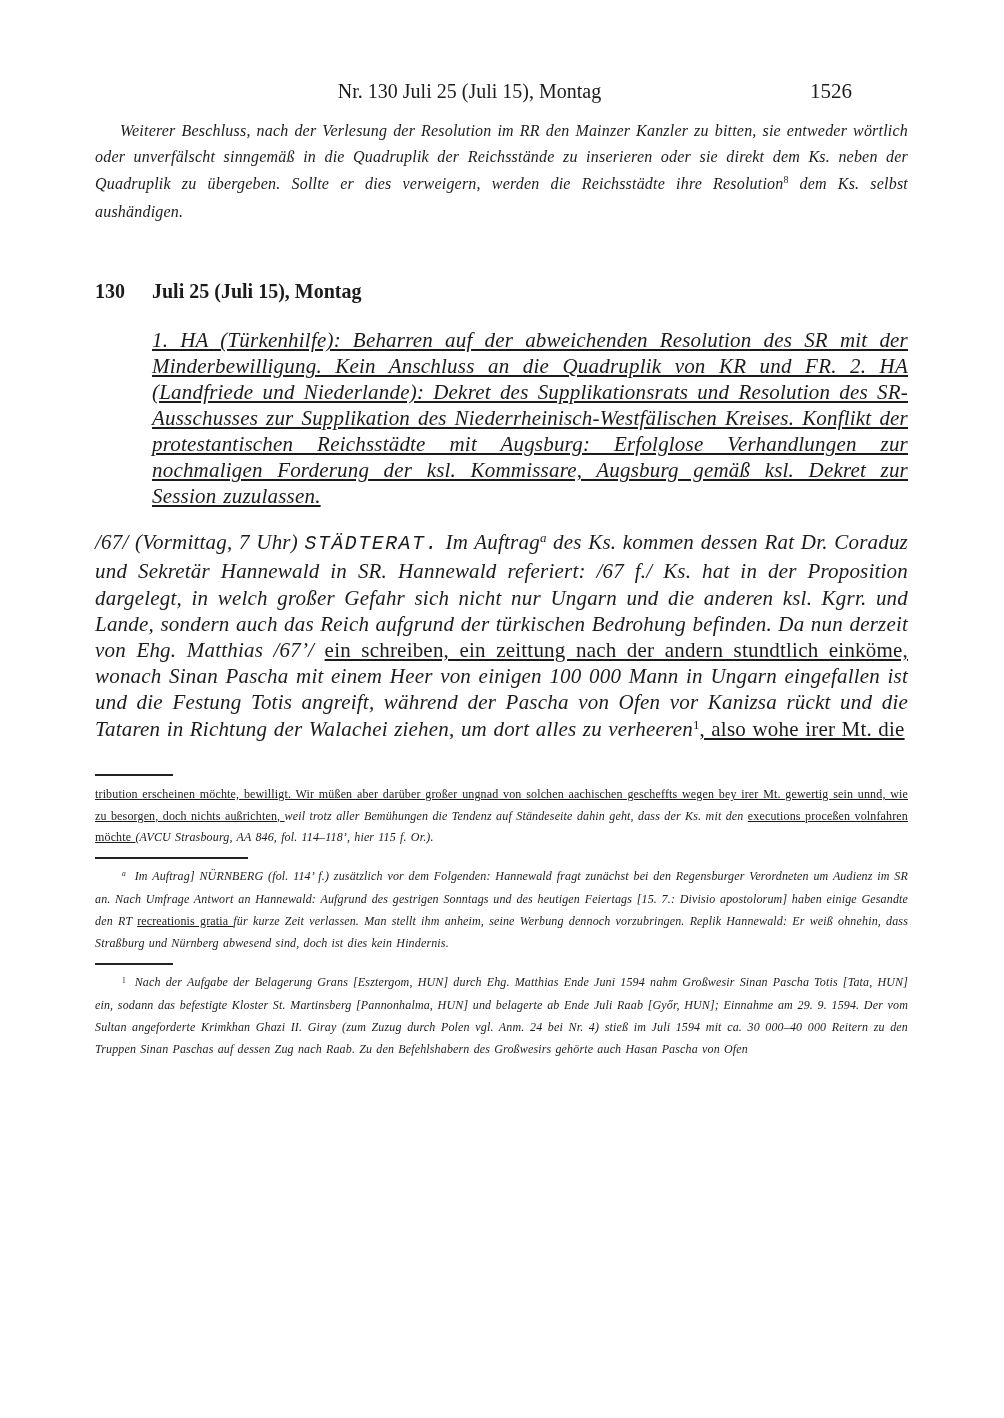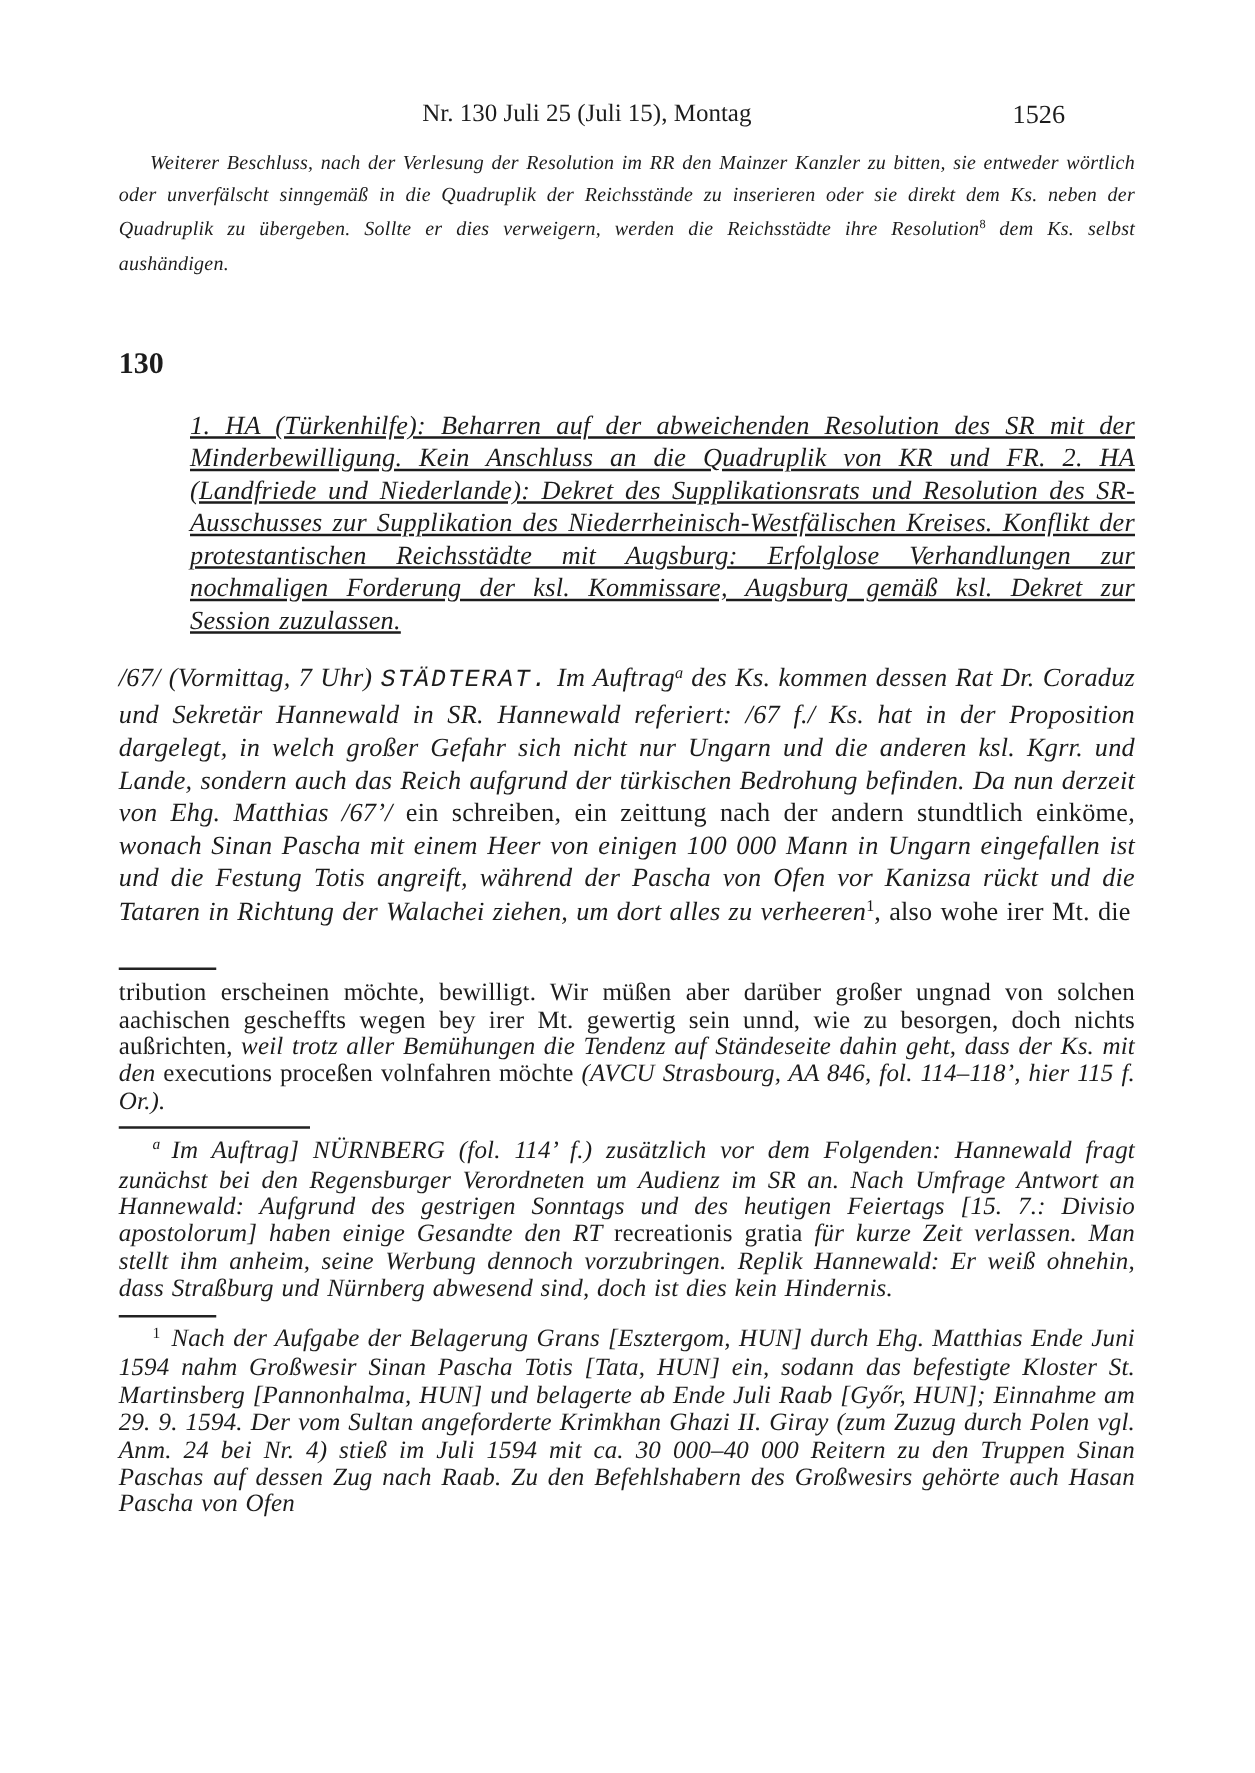--- a/index.html
+++ b/index.html
@@ -43,21 +43,21 @@
     margin-top: 14px;
     font-size: 16px;
     line-height: 26.3px;
     text-align: justify;
     text-indent: 25px;
     letter-spacing: 0.2px;
     word-spacing: 1.5px;
   }
   .entry-heading {
     margin: 52px 0 0 0;
-    font-size: 24px;
+    font-size: 20px;
     line-height: 28px;
     font-weight: bold;
     display: flex;
   }
   .entry-num {
     width: 57px;
     flex: 0 0 57px;
   }
   .summary {
     margin-top: 22px;
@@ -76,21 +76,21 @@
     line-height: 26.2px;
     text-align: justify;
     letter-spacing: 0.2px;
     word-spacing: 1px;
   }
   
   .footnotes {
     margin-top: 29px;
   }
   .fn {
-    font-size: 20px;
+    font-size: 12px;
     line-height: 21.8px;
     text-align: justify;
     letter-spacing: 0.15px;
     word-spacing: 1px;
   }
   .fn-indent { text-indent: 27px; }
   .fn-rule {
     border: none;
     border-top: 2px solid #222;
     height: 0;
@@ -98,21 +98,21 @@
   }
   .rule-short { width: 78px; }
   .rule-long  { width: 153px; }
   .rule-a { margin-top: 0;  margin-bottom: 8px; }
   .rule-b { margin-top: 8px; margin-bottom: 7px; }
   .rule-c { margin-top: 9px; margin-bottom: 7px; }
   .fn-cont { margin-top: 0; }
   .fn-8 { margin-top: 2px; }
   
   .rn-italic { font-style: italic; }
-  .rn-roman  { font-style: normal; }
+  .rn-roman  { font-style: normal; text-decoration: underline; }
   .rn-smallcaps {
     font-style: italic;
     font-size: 0.94em;
     letter-spacing: 1.6px;
     font-family: Liberation Mono, monospace;
   }
   .rn-sup-roman, .rn-sup-italic {
     font-size: 0.62em;
     position: relative;
     top: -0.52em;
@@ -133,20 +133,21 @@
 
   <header class="running-head">
     <span class="rh-title">Nr. 130 Juli 25 (Juli 15), Montag</span>
     <span class="rh-page">1526</span>
   </header>
 
   <p class="intro"><span class="rn-italic">Weiterer Beschluss, nach der Verlesung der Resolution im RR den Mainzer Kanzler zu bitten, sie entweder wörtlich oder unverfälscht sinngemäß in die Quadruplik der Reichsstände zu inserieren oder sie direkt dem Ks. neben der Quadruplik zu übergeben. Sollte er dies verweigern, werden die Reichsstädte ihre Resolution</span><span class="rn-sup-roman">8</span><span class="rn-italic"> dem Ks. selbst aushändigen.</span></p>
 
   <h2 class="entry-heading">
     <span class="entry-num">130</span>
+    <span class="entry-title">Juli 25 (Juli 15), Montag</span>
   </h2>
 
   <p class="summary">1. HA (Türkenhilfe): Beharren auf der abweichenden Resolution des SR mit der Minderbewilligung. Kein Anschluss an die Quadruplik von KR und FR. 2. HA (Landfriede und Niederlande): Dekret des Supplikationsrats und Resolution des SR-Ausschusses zur Supplikation des Niederrheinisch-Westfälischen Kreises. Konflikt der protestantischen Reichsstädte mit Augsburg: Erfolglose Verhandlungen zur nochmaligen Forderung der ksl. Kommissare, Augsburg gemäß ksl. Dekret zur Session zuzulassen.</p>
 
   <p class="body-para"><span class="rn-italic">/67/ (Vormittag, 7 Uhr) </span><span class="rn-smallcaps">STÄDTERAT.</span><span class="rn-italic"> Im Auftrag</span><span class="rn-sup-italic">a</span><span class="rn-italic"> des Ks. kommen dessen Rat Dr. Coraduz und Sekretär Hannewald in SR. Hannewald referiert: /67 f./ Ks. hat in der Proposition dargelegt, in welch großer Gefahr sich nicht nur Ungarn und die anderen ksl. Kgrr. und Lande, sondern auch das Reich aufgrund der türkischen Bedrohung befinden. Da nun derzeit von Ehg. Matthias /67’/ </span><span class="rn-roman">ein schreiben, ein zeittung nach der andern stundtlich einköme, </span><span class="rn-italic">wonach Sinan Pascha mit einem Heer von einigen 100 000 Mann in Ungarn eingefallen ist und die Festung Totis angreift, während der Pascha von Ofen vor Kanizsa rückt und die Tataren in Richtung der Walachei ziehen, um dort alles zu verheeren</span><span class="rn-sup-roman">1</span><span class="rn-roman">, also wohe irer Mt. die</span></p>
 
   <div class="footnotes">
 
     <div class="fn-rule rule-short rule-a"></div>
     <p class="fn fn-cont"><span class="rn-roman">tribution erscheinen möchte, bewilligt. Wir müßen aber darüber großer ungnad von solchen aachischen gescheffts wegen bey irer Mt. gewertig sein unnd, wie zu besorgen, doch nichts außrichten, </span><span class="rn-italic">weil trotz aller Bemühungen die Tendenz auf Ständeseite dahin geht, dass der Ks. mit den </span><span class="rn-roman">executions proceßen volnfahren möchte </span><span class="rn-italic">(AVCU Strasbourg, AA 846, fol. 114–118’, hier 115 f. Or.).</span></p>

